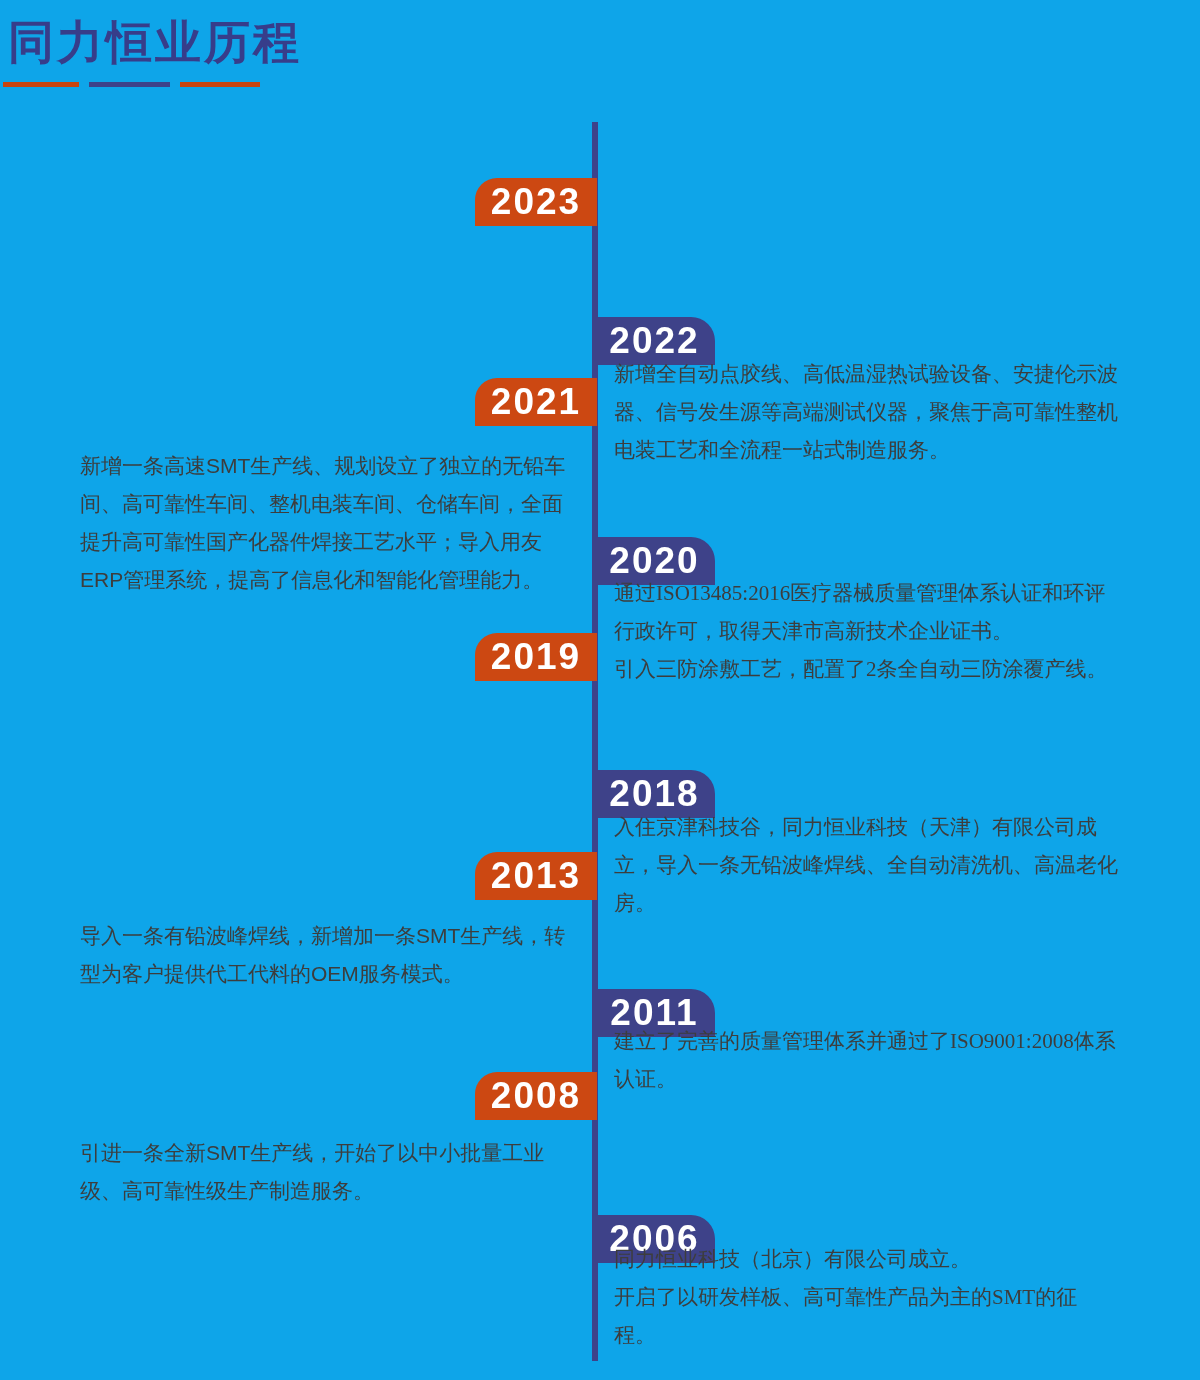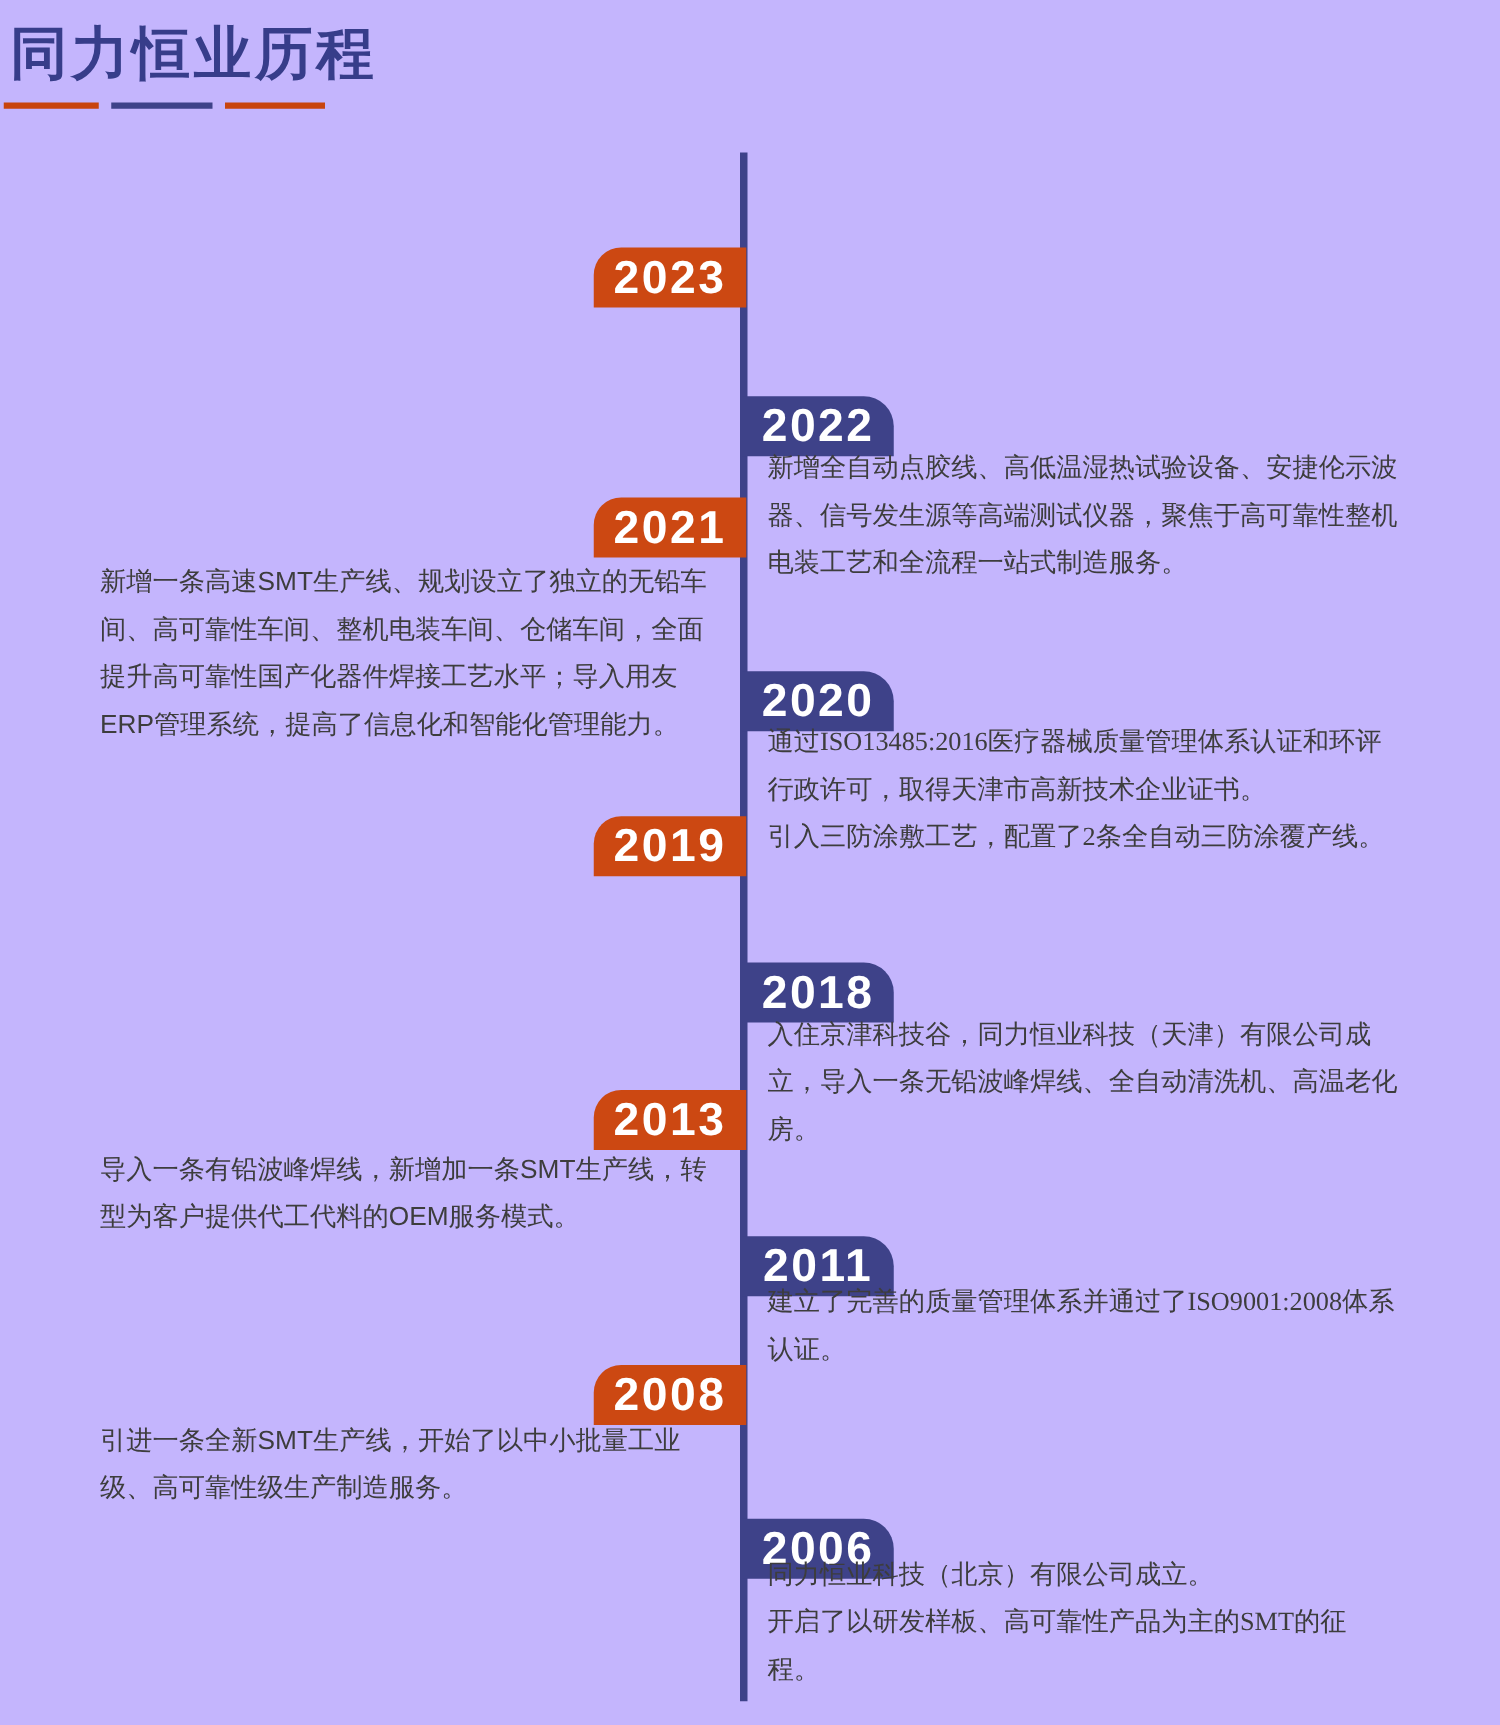--- a/index.html
+++ b/index.html
@@ -5,21 +5,21 @@
   html, body {
     margin: 0;
     padding: 0;
     background: #ffffff;
     font-family: "Liberation Sans", "DejaVu Sans", sans-serif;
   }
   .canvas {
     position: relative;
     width: 1200px;
     height: 1380px;
-    background: #c4b5fd;
+    background: #0ea5e9;
     overflow: hidden;
   }
   
   .page-title {
     position: absolute;
     left: 8px;
     top: 12px;
     font-size: 46px;
     font-weight: bold;
     color: #373d8a;
@@ -54,21 +54,20 @@
     color: #ffffff;
     font-size: 37px;
     font-weight: bold;
     letter-spacing: 2px;
   }
   .badge.left {
     left: 475px;
     width: 122px;
     background: #cc4812;
     border-radius: 22px 0 0 0;
-    margin-top: 20px;
   }
   .badge.right {
     left: 594px;
     width: 121px;
     background: #3e4289;
     border-radius: 0 24px 0 0;
     margin-top: 32px;
   }
 
   

